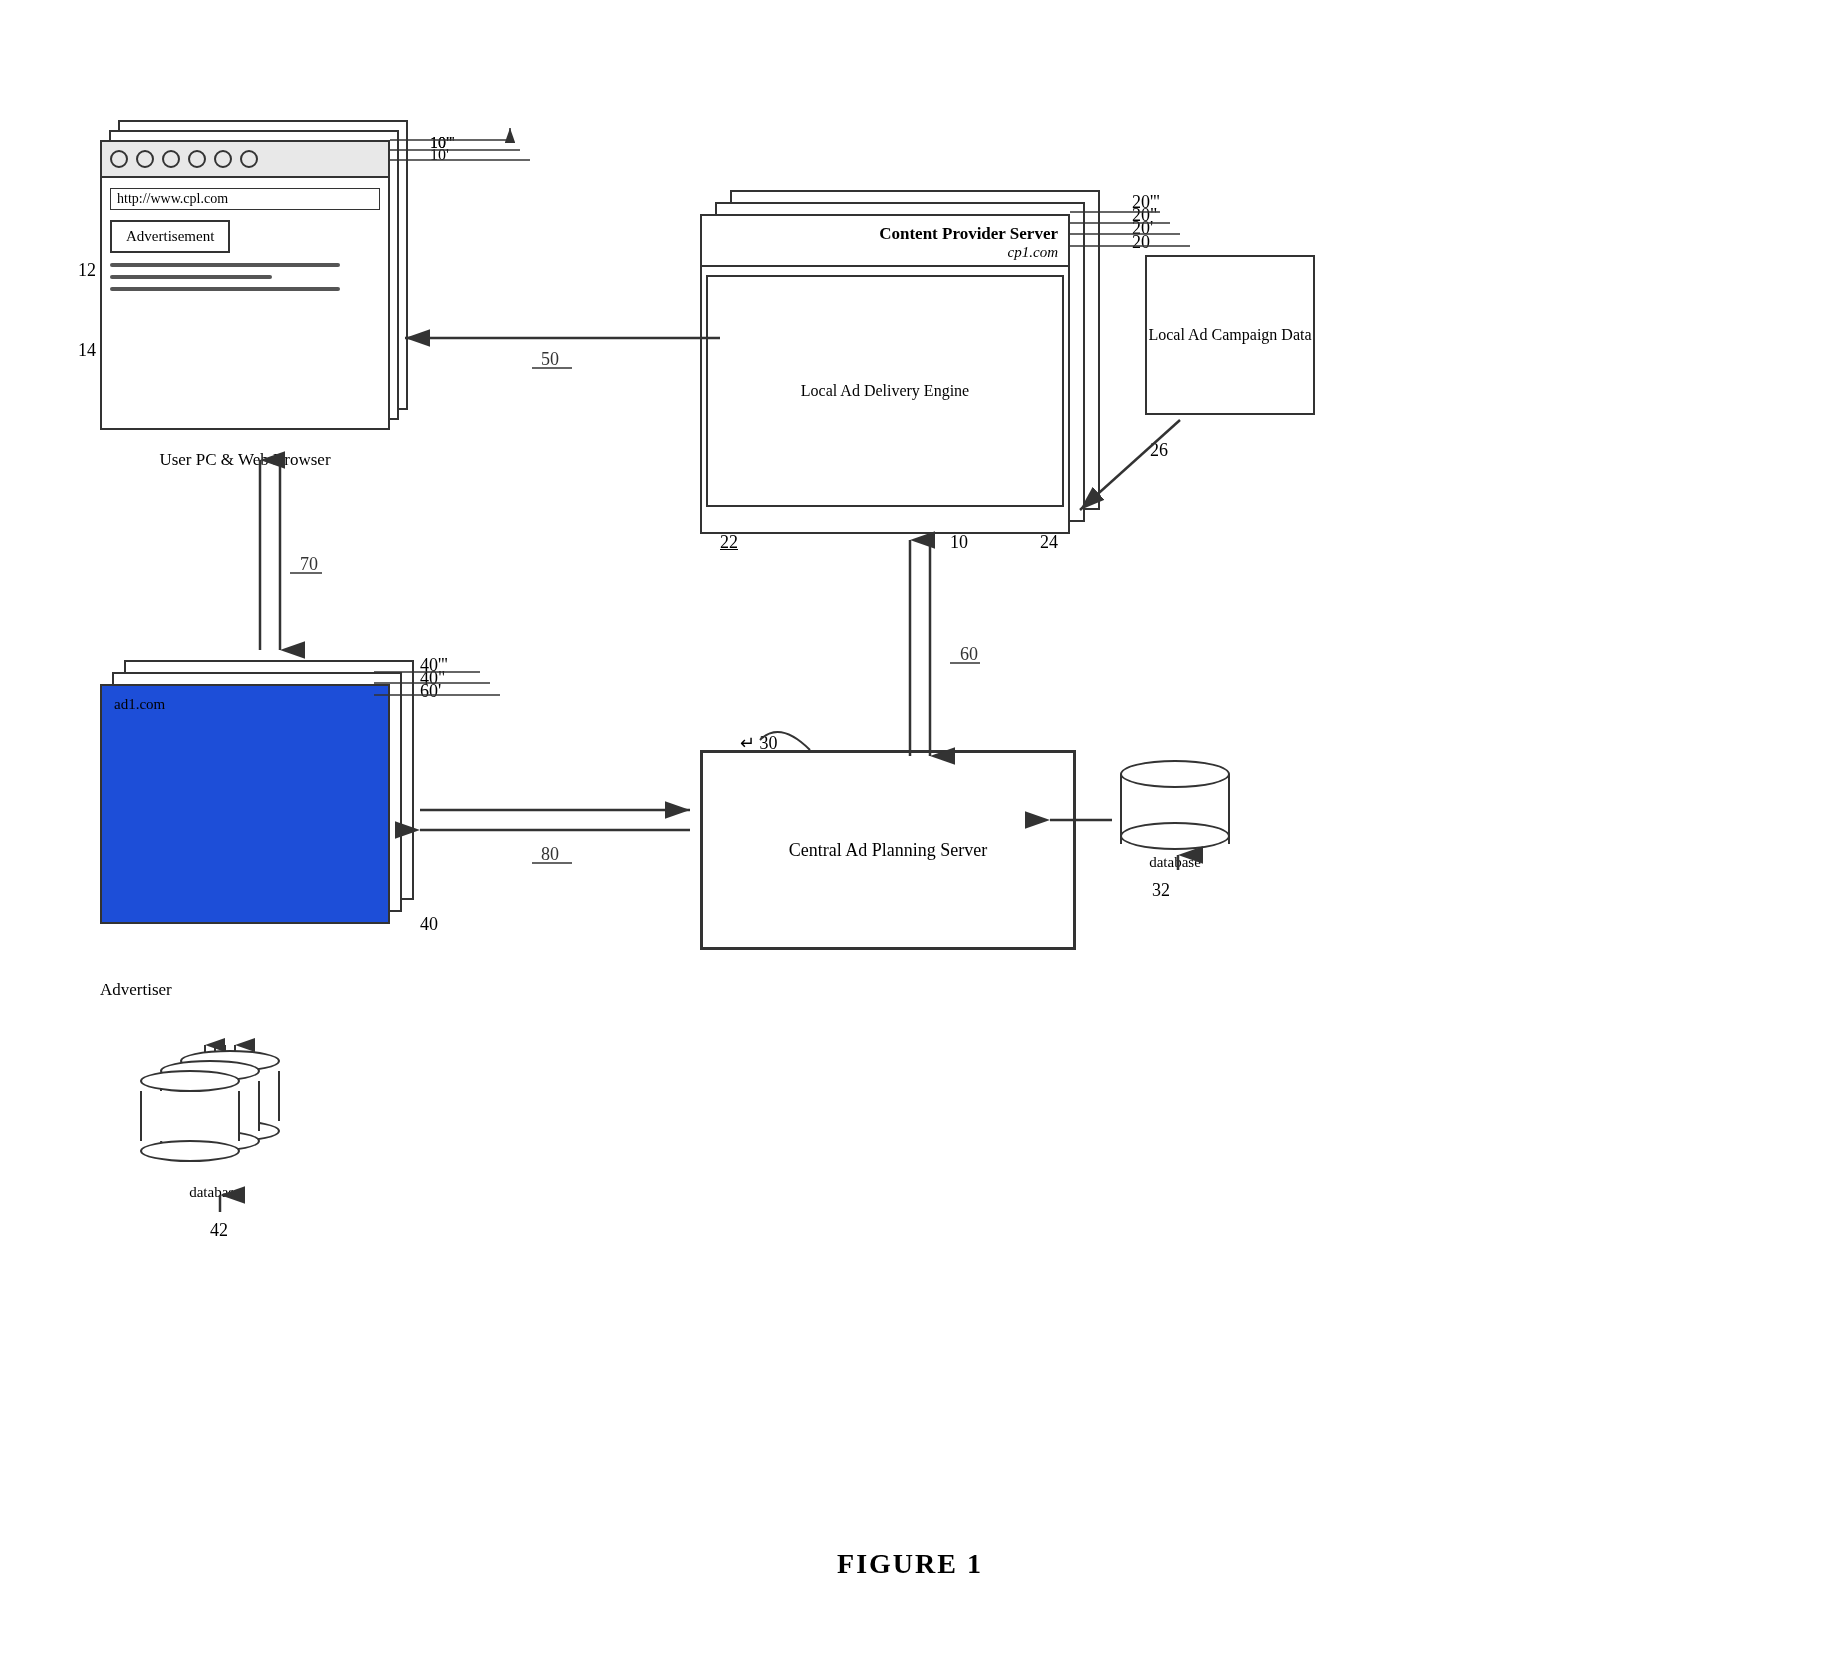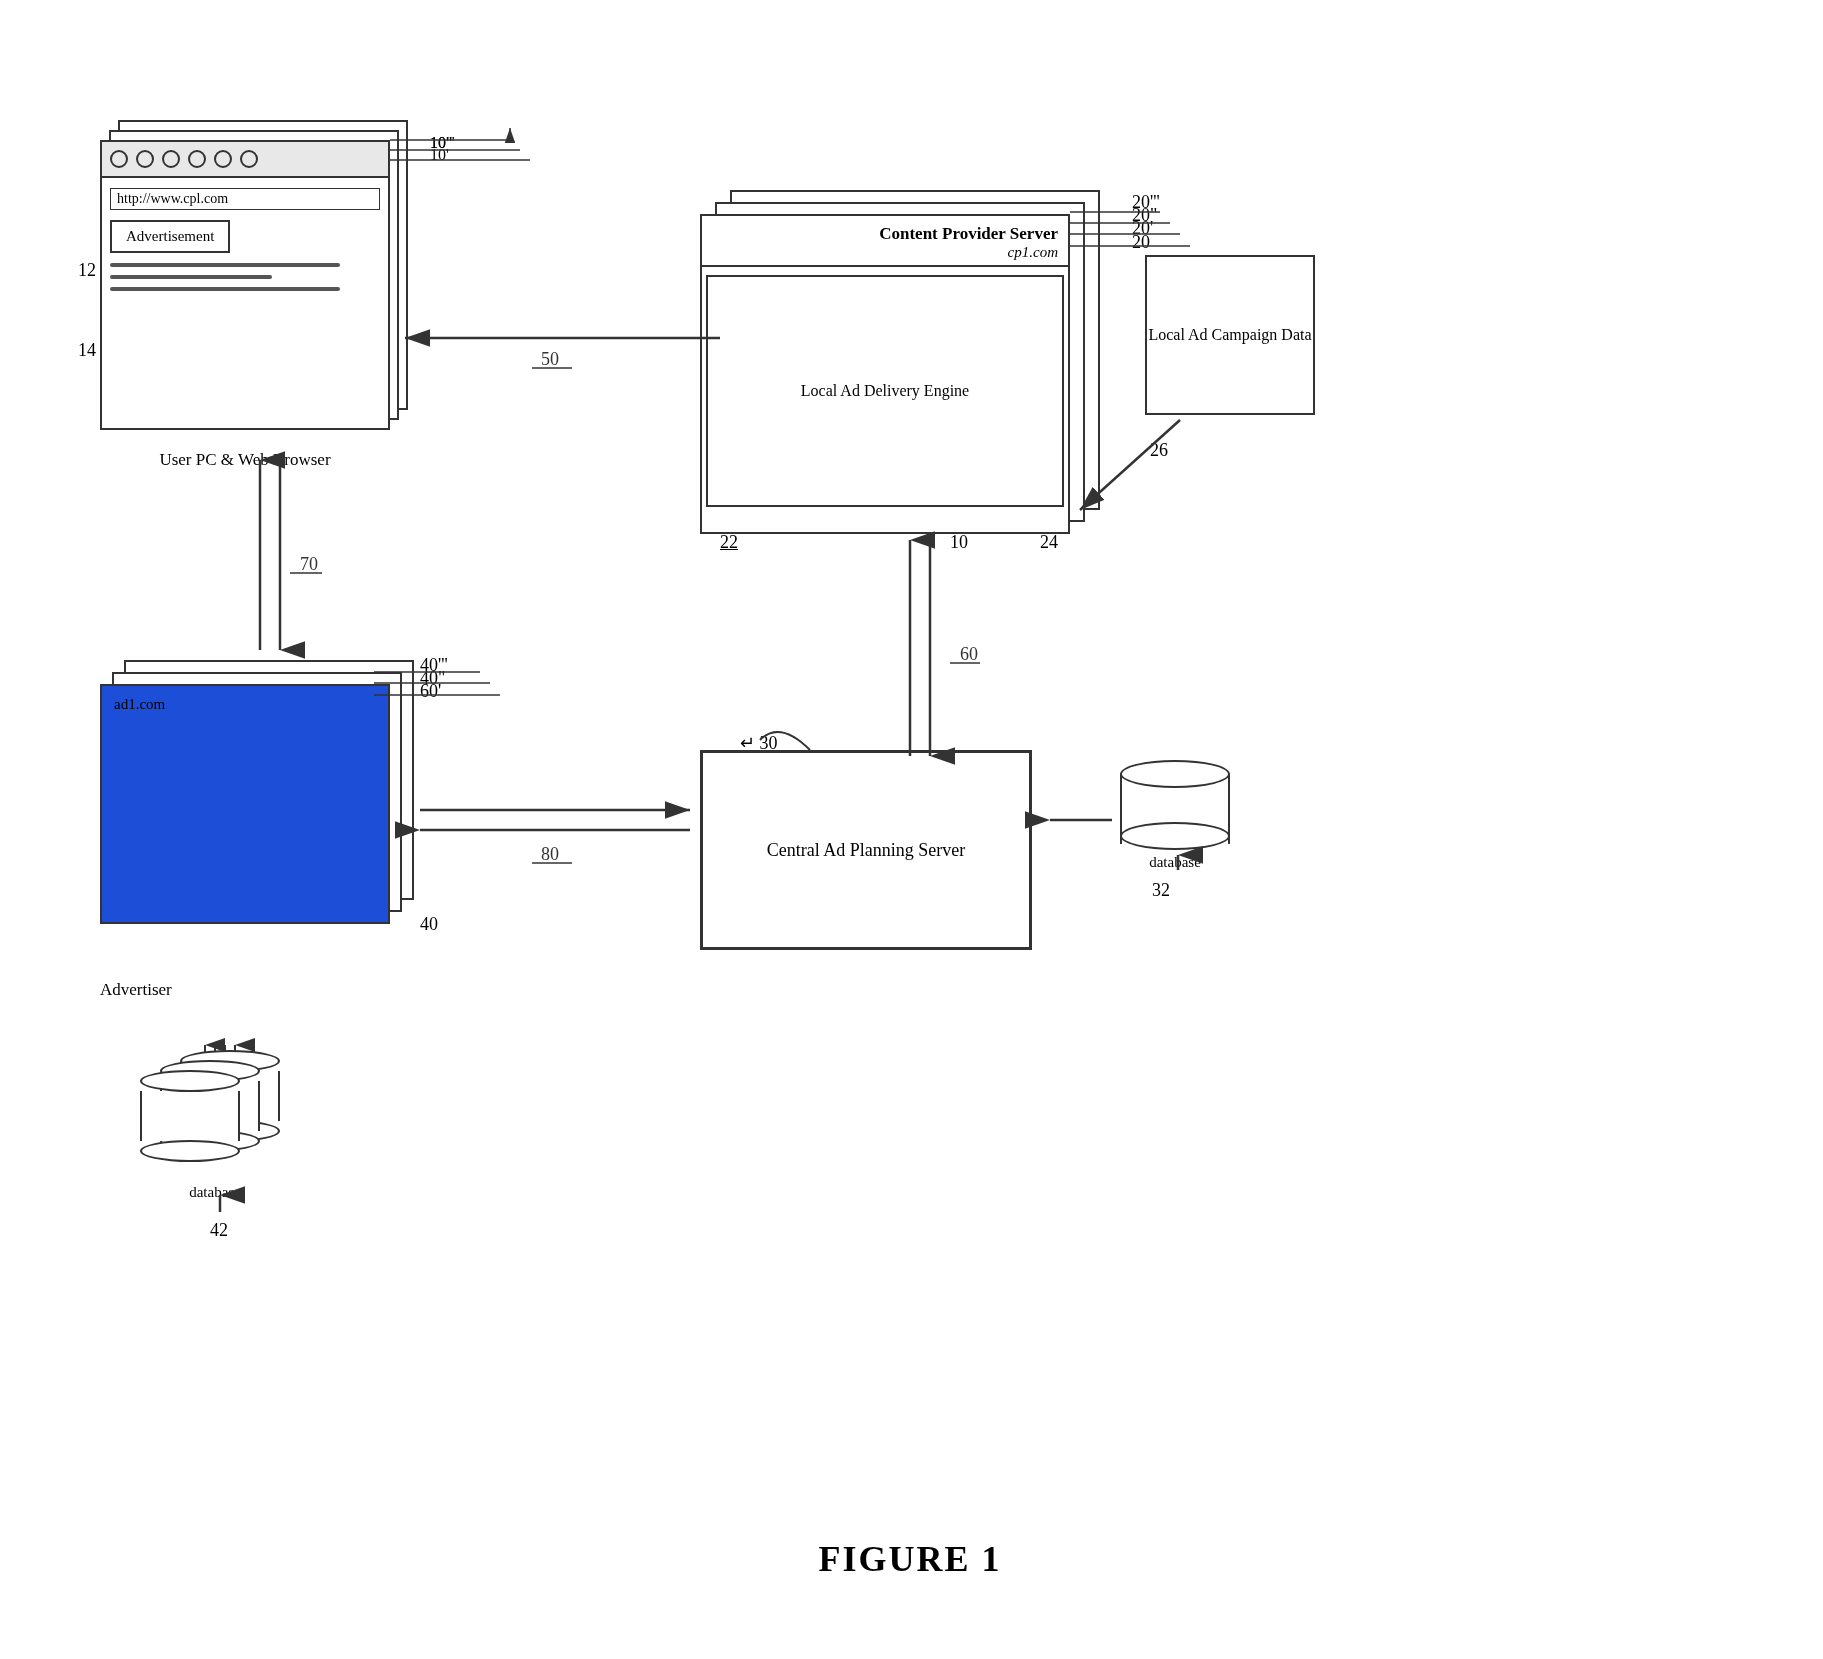--- a/index.html
+++ b/index.html
@@ -195,21 +195,21 @@
       font-size: 16px;
       line-height: 1.4;
       background: #fff;
     }
 
     
     .central-server-box {
       position: absolute;
       top: 690px;
       left: 640px;
-      width: 332px;
+      width: 376px;
       height: 200px;
       border: 3px solid #333;
       display: flex;
       align-items: center;
       justify-content: center;
       text-align: center;
       font-size: 18px;
       line-height: 1.5;
       background: #fff;
     }
@@ -324,21 +324,21 @@
 
     .underlined {
       text-decoration: underline;
     }
 
     .figure-label {
       position: absolute;
       bottom: 30px;
       left: 50%;
       transform: translateX(-50%);
-      font-size: 36px;
+      font-size: 28px;
       font-weight: bold;
       letter-spacing: 2px;
     }
 
     
     .stack-arrow-label {
       position: absolute;
       font-size: 16px;
     }
   </style>

